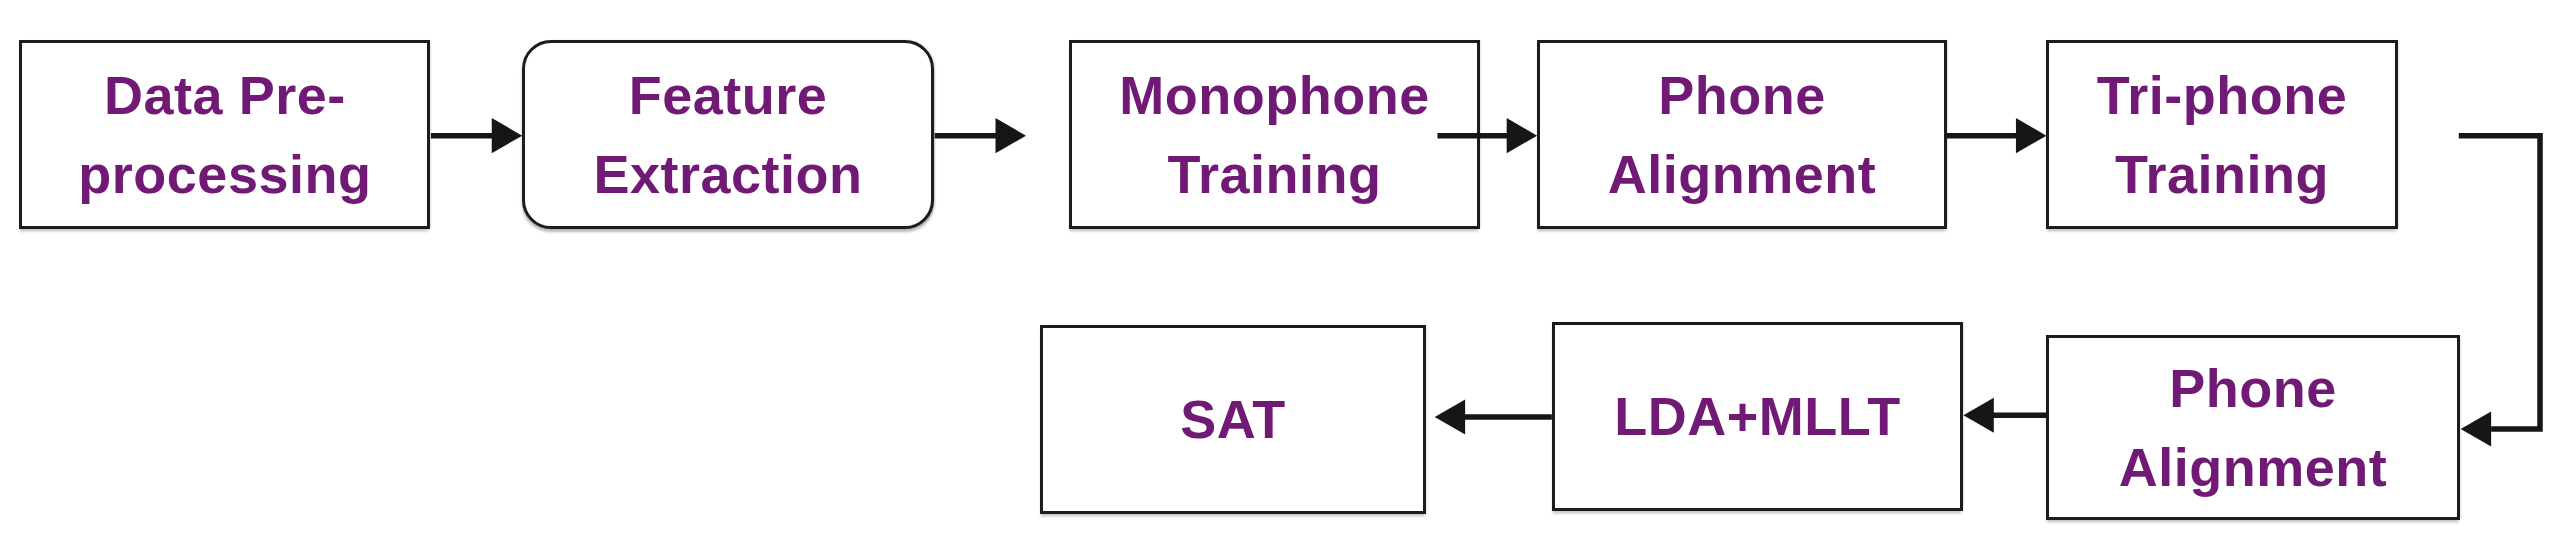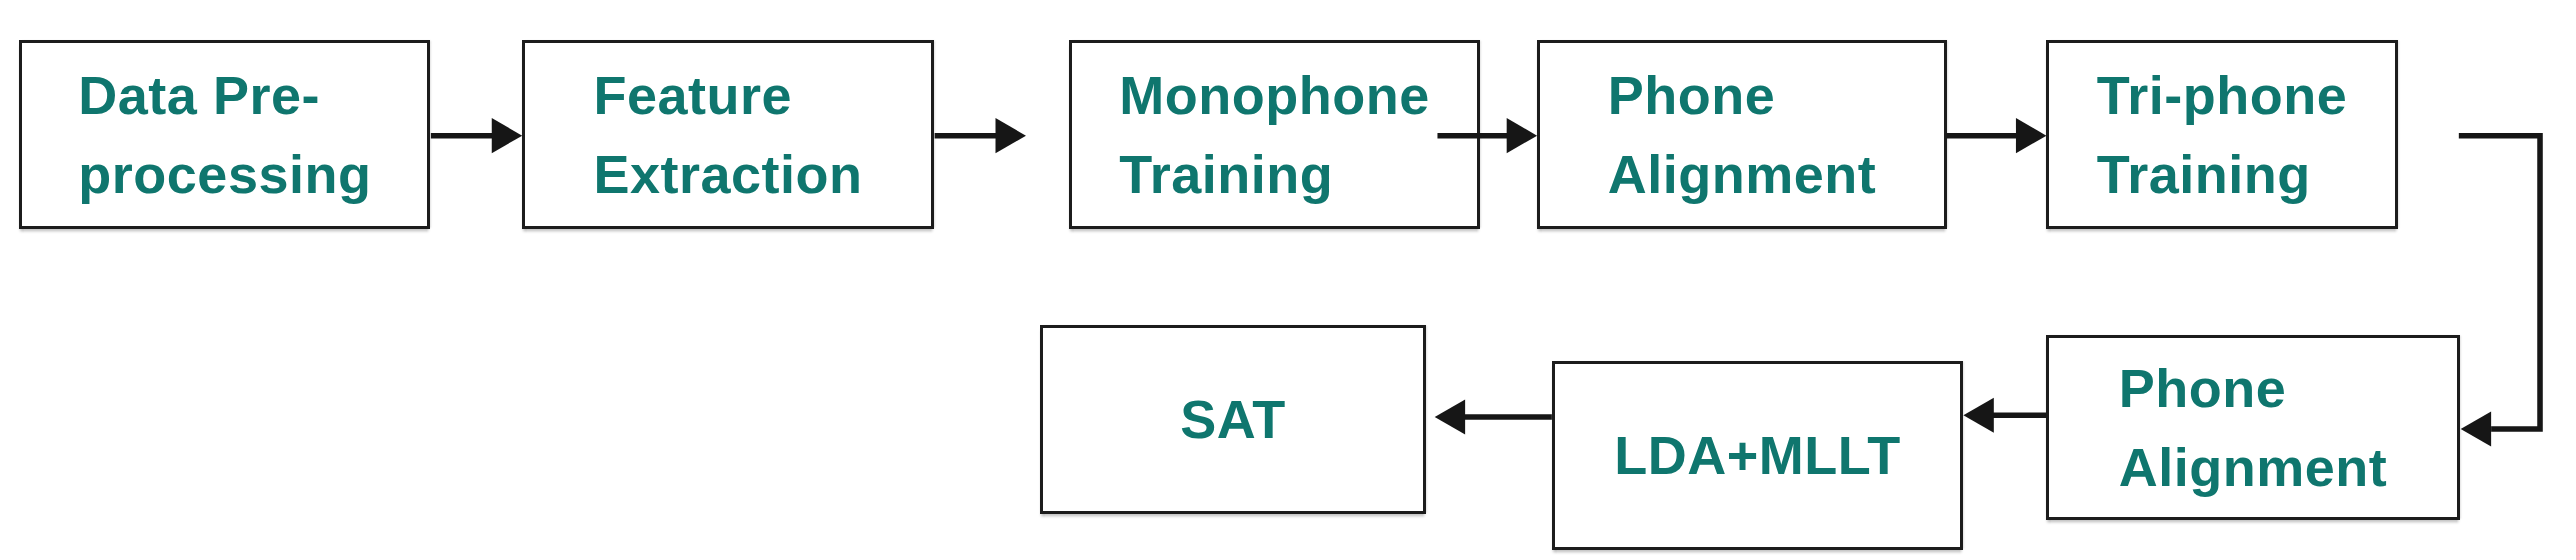--- a/index.html
+++ b/index.html
@@ -21,35 +21,35 @@
     background: #ffffff;
     border: 3.7px solid #1c1c1c;
     box-shadow: 0 3.7px 2.8px -0.9px rgba(0,0,0,0.28), 1.8px 0 1.8px -0.9px rgba(0,0,0,0.12);
     display: flex;
     align-items: center;
     justify-content: center;
   }
   .node .label {
     font-size: 54px;
     font-weight: bold;
-    color: #0f766e;
-    text-align: left;
+    color: #701a75;
+    text-align: center;
     line-height: 79px;
     white-space: pre-line;
     letter-spacing: 0.5px;
   }
   
   .n1 { left: 19.4px;   top: 40px;  width: 411px; height: 189px; }
-  .n2 { left: 522px;  top: 40px;  width: 412px; height: 189px; }
+  .n2 { left: 522px;  top: 40px;  width: 412px; height: 189px; border-radius: 29px; }
   .n3 { left: 1026px; top: 40px;  width: 411px; height: 189px; margin-left: 43px; }
   .n4 { left: 1537px; top: 40px;  width: 410px; height: 189px; }
   .n5 { left: 2046px; top: 40px;  width: 352px; height: 189px; }
   
   .n6 { left: 1026px; top: 325px; width: 386px; height: 189px; margin-left: 14px; }
-  .n7 { left: 1552px; top: 322px; width: 411px; height: 189px; margin-top: 39px; }
+  .n7 { left: 1552px; top: 322px; width: 411px; height: 189px; }
   .n8 { left: 2046px; top: 335px; width: 414px; height: 185px; }
 
   svg.wires {
     position: absolute;
     left: 0; top: 0;
     width: 2576px;
     height: 561px;
     pointer-events: none;
   }
   svg.wires line, svg.wires path {

